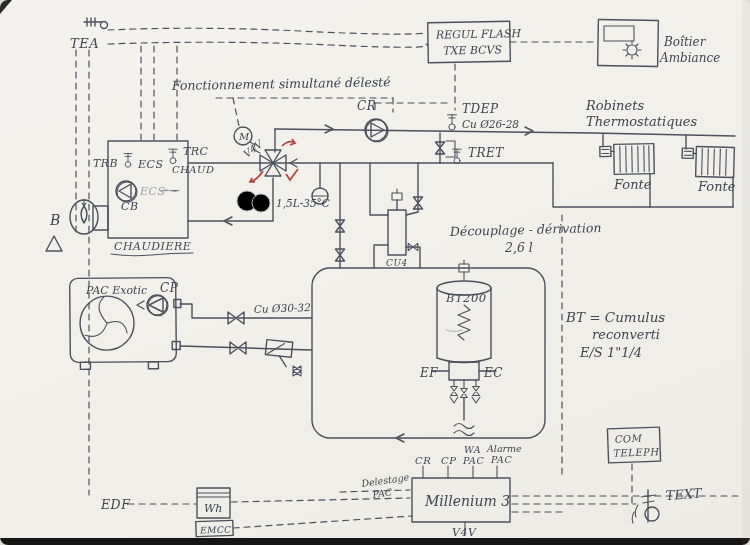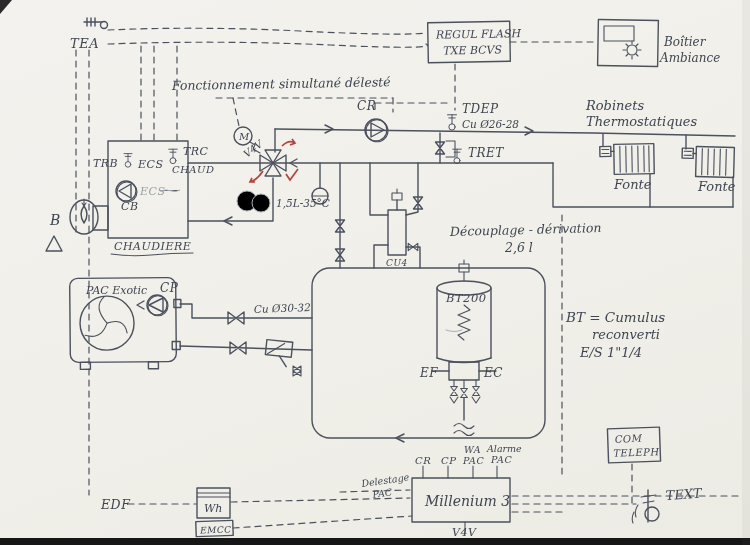--- a/index.html
+++ b/index.html
@@ -1,16 +1,16 @@
 <!DOCTYPE html>
 <html><head>
 <meta charset="utf-8">
 <style>
   html,body{margin:0;padding:0;background:#dddcd6;}
-  #page{position:relative;width:750px;height:545px;background:linear-gradient(160deg,#f3f2ee 0%,#f0efe9 55%,#ecebe4 100%);overflow:hidden;font-family:"DejaVu Serif",serif;}
+  #page{position:relative;width:750px;height:545px;background:linear-gradient(160deg,#f3f2ee 0%,#f0efe9 55%,#ecebe4 100%);overflow:hidden;font-family:"DejaVu Serif",serif;border-radius:8px;}
   svg{position:absolute;left:0;top:0;}
   .ink{stroke:#4b515d;fill:none;stroke-width:1.4;stroke-linecap:round;stroke-linejoin:round;}
   .thin{stroke-width:1.1;}
   .dash{stroke-dasharray:6 5;stroke-width:1.2;}
   .lt{stroke:#a9aeb6;stroke-width:1;}
   .red{stroke:#b4433d;stroke-width:1.7;}
   text{font-family:"DejaVu Serif",serif;font-style:italic;fill:#3f4551;stroke:none;}
   .tcap{letter-spacing:.5px;}
   .tlight{fill:#9ba0a8;}
 </style>

